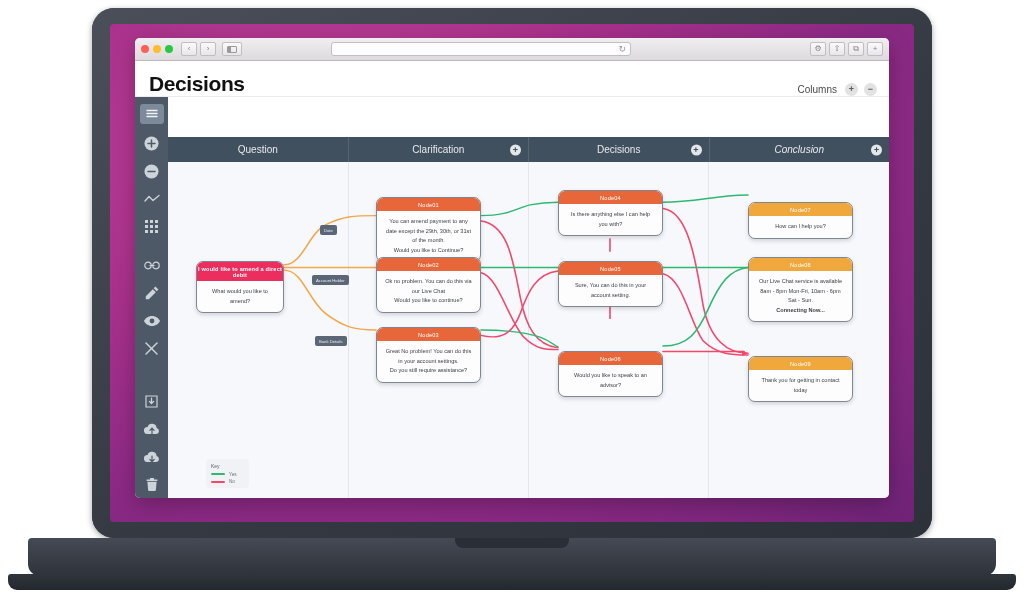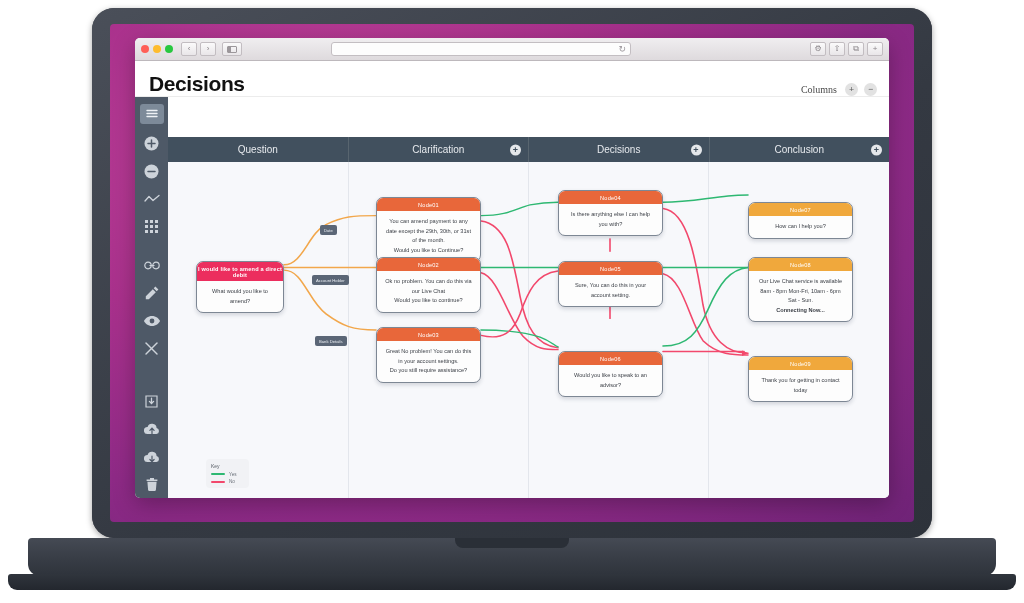--- a/index.html
+++ b/index.html
@@ -125,21 +125,21 @@
     height: 36px;
     background: #ffffff;
     display: flex; align-items: flex-end;
     padding: 0 12px 0 14px;
     border-bottom: 1px solid #ececec;
   }
   .app-title {
     font-size: 21px; font-weight: 700; color:#111;
     letter-spacing: -0.4px;
   }
-  .header-right { margin-left:auto; display:flex; align-items:center; gap:6px;font-family:Liberation Serif, serif; }
+  .header-right { margin-left:auto; display:flex; align-items:center; gap:6px; }
   .columns-label { font-size: 10px; color:#4a4a4a; margin-right:2px; }
   .round-btn {
     width: 13px; height:13px; border-radius:50%;
     background: #e2e2e2; color:#5b5b5b;
     font-size: 9px; line-height:13px; text-align:center;
     font-weight:700;
   }
 
   
   .app-body { display:flex; height: 401px; }
@@ -164,21 +164,21 @@
 
   
   .canvas-wrap { flex:1; display:flex; flex-direction:column; position:relative;margin-top:40px; }
   .col-headers { display:flex; height: 25px; background:#41505e; }
   .col-head {
     flex:1; position:relative;
     display:flex; align-items:center; justify-content:center;
     color:#e7eaee; font-size:10px;
     border-right: 1px solid #58656f;
   }
-  .col-head:last-child { border-right: none; }
+  .col-head:last-child { border-right: none; font-style: italic; }
   .col-plus {
     position:absolute; right:7px; top:50%; transform:translateY(-50%);
     width:11px; height:11px; border-radius:50%;
     background:#e4e7ea; color:#41505e;
     font-size:9px; font-weight:700; line-height:11px; text-align:center;
   }
 
   .canvas {
     flex:1; position:relative;
     background: #f7f8fb;

